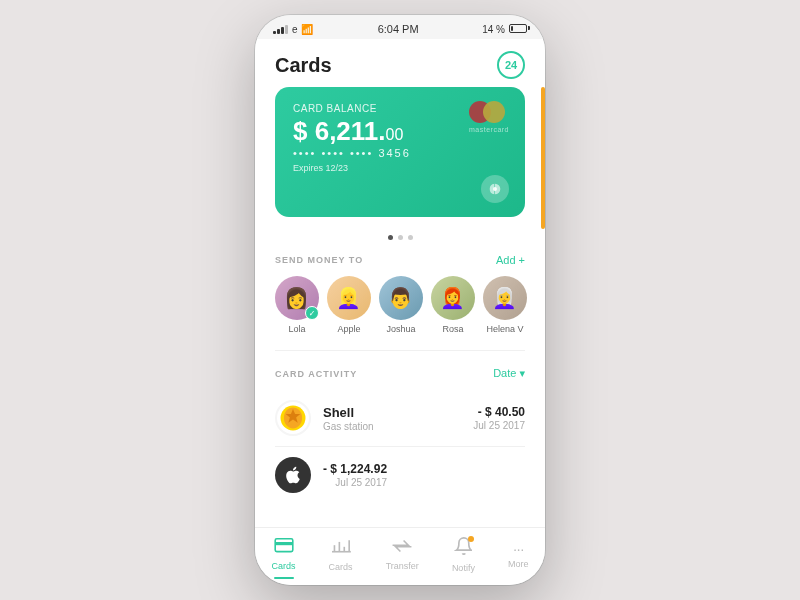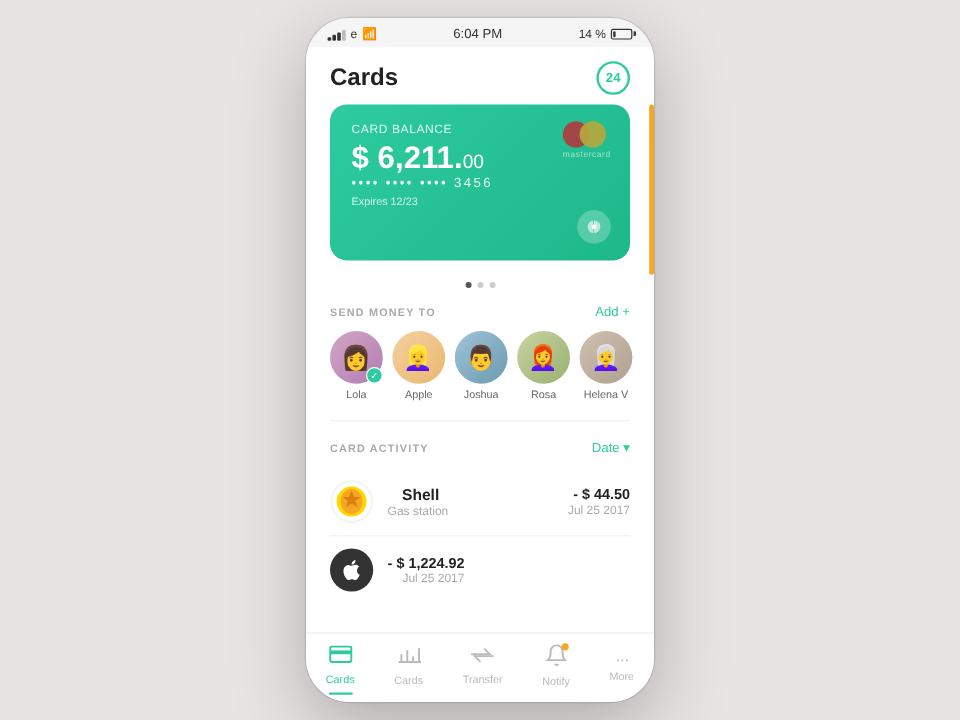--- a/index.html
+++ b/index.html
@@ -276,21 +276,20 @@
     }
     .apple-icon {
       background: #333;
       color: white;
     }
     .transaction-info { flex: 1; }
     .transaction-name {
       font-size: 13px;
       font-weight: 600;
       color: #222;
-      margin-left: 12px;
     }
     .transaction-sub {
       font-size: 10px;
       color: #aaa;
       margin-top: 1px;
     }
     .transaction-amount-wrap { text-align: right; }
     .transaction-amount {
       font-size: 12px;
       font-weight: 600;
@@ -492,21 +491,21 @@
             <ellipse cx="50" cy="50" rx="48" ry="48" fill="#FFD700"></ellipse>
             <path d="M50 10 C30 10 15 28 15 50 C15 72 30 90 50 90 C70 90 85 72 85 50 C85 28 70 10 50 10Z" fill="#f5a623"></path>
             <path d="M50 15 L58 35 L78 35 L62 48 L68 68 L50 56 L32 68 L38 48 L22 35 L42 35Z" fill="#cc6600" opacity="0.6"></path>
           </svg>
         </div>
         <div class="transaction-info">
           <div class="transaction-name">Shell</div>
           <div class="transaction-sub">Gas station</div>
         </div>
         <div class="transaction-amount-wrap">
-          <div class="transaction-amount">- $ 44.50</div>
+          <div class="transaction-amount">- $ 40.50</div>
           <div class="transaction-date">Jul 25 2017</div>
         </div>
       </div>
 
       <div class="divider"></div>
 
       <div class="transaction">
         <div class="transaction-icon apple-icon">
           <svg width="20" height="20" viewBox="0 0 24 24" fill="white">
             <path d="M18.71 19.5C17.88 20.74 17 21.95 15.66 21.97C14.32 22 13.89 21.18 12.37 21.18C10.84 21.18 10.37 21.95 9.1 22C7.78 22.05 6.8 20.68 5.96 19.47C4.25 17 2.94 12.45 4.7 9.39C5.57 7.87 7.13 6.91 8.82 6.88C10.1 6.86 11.32 7.75 12.11 7.75C12.89 7.75 14.37 6.68 15.92 6.84C16.57 6.87 18.39 7.1 19.56 8.82C19.47 8.88 17.39 10.1 17.41 12.63C17.44 15.65 20.06 16.66 20.09 16.67C20.06 16.74 19.67 18.11 18.71 19.5ZM13 3.5C13.73 2.67 14.94 2.04 15.94 2C16.07 3.17 15.6 4.35 14.9 5.19C14.21 6.04 13.07 6.7 11.95 6.61C11.8 5.46 12.36 4.26 13 3.5Z"></path>

